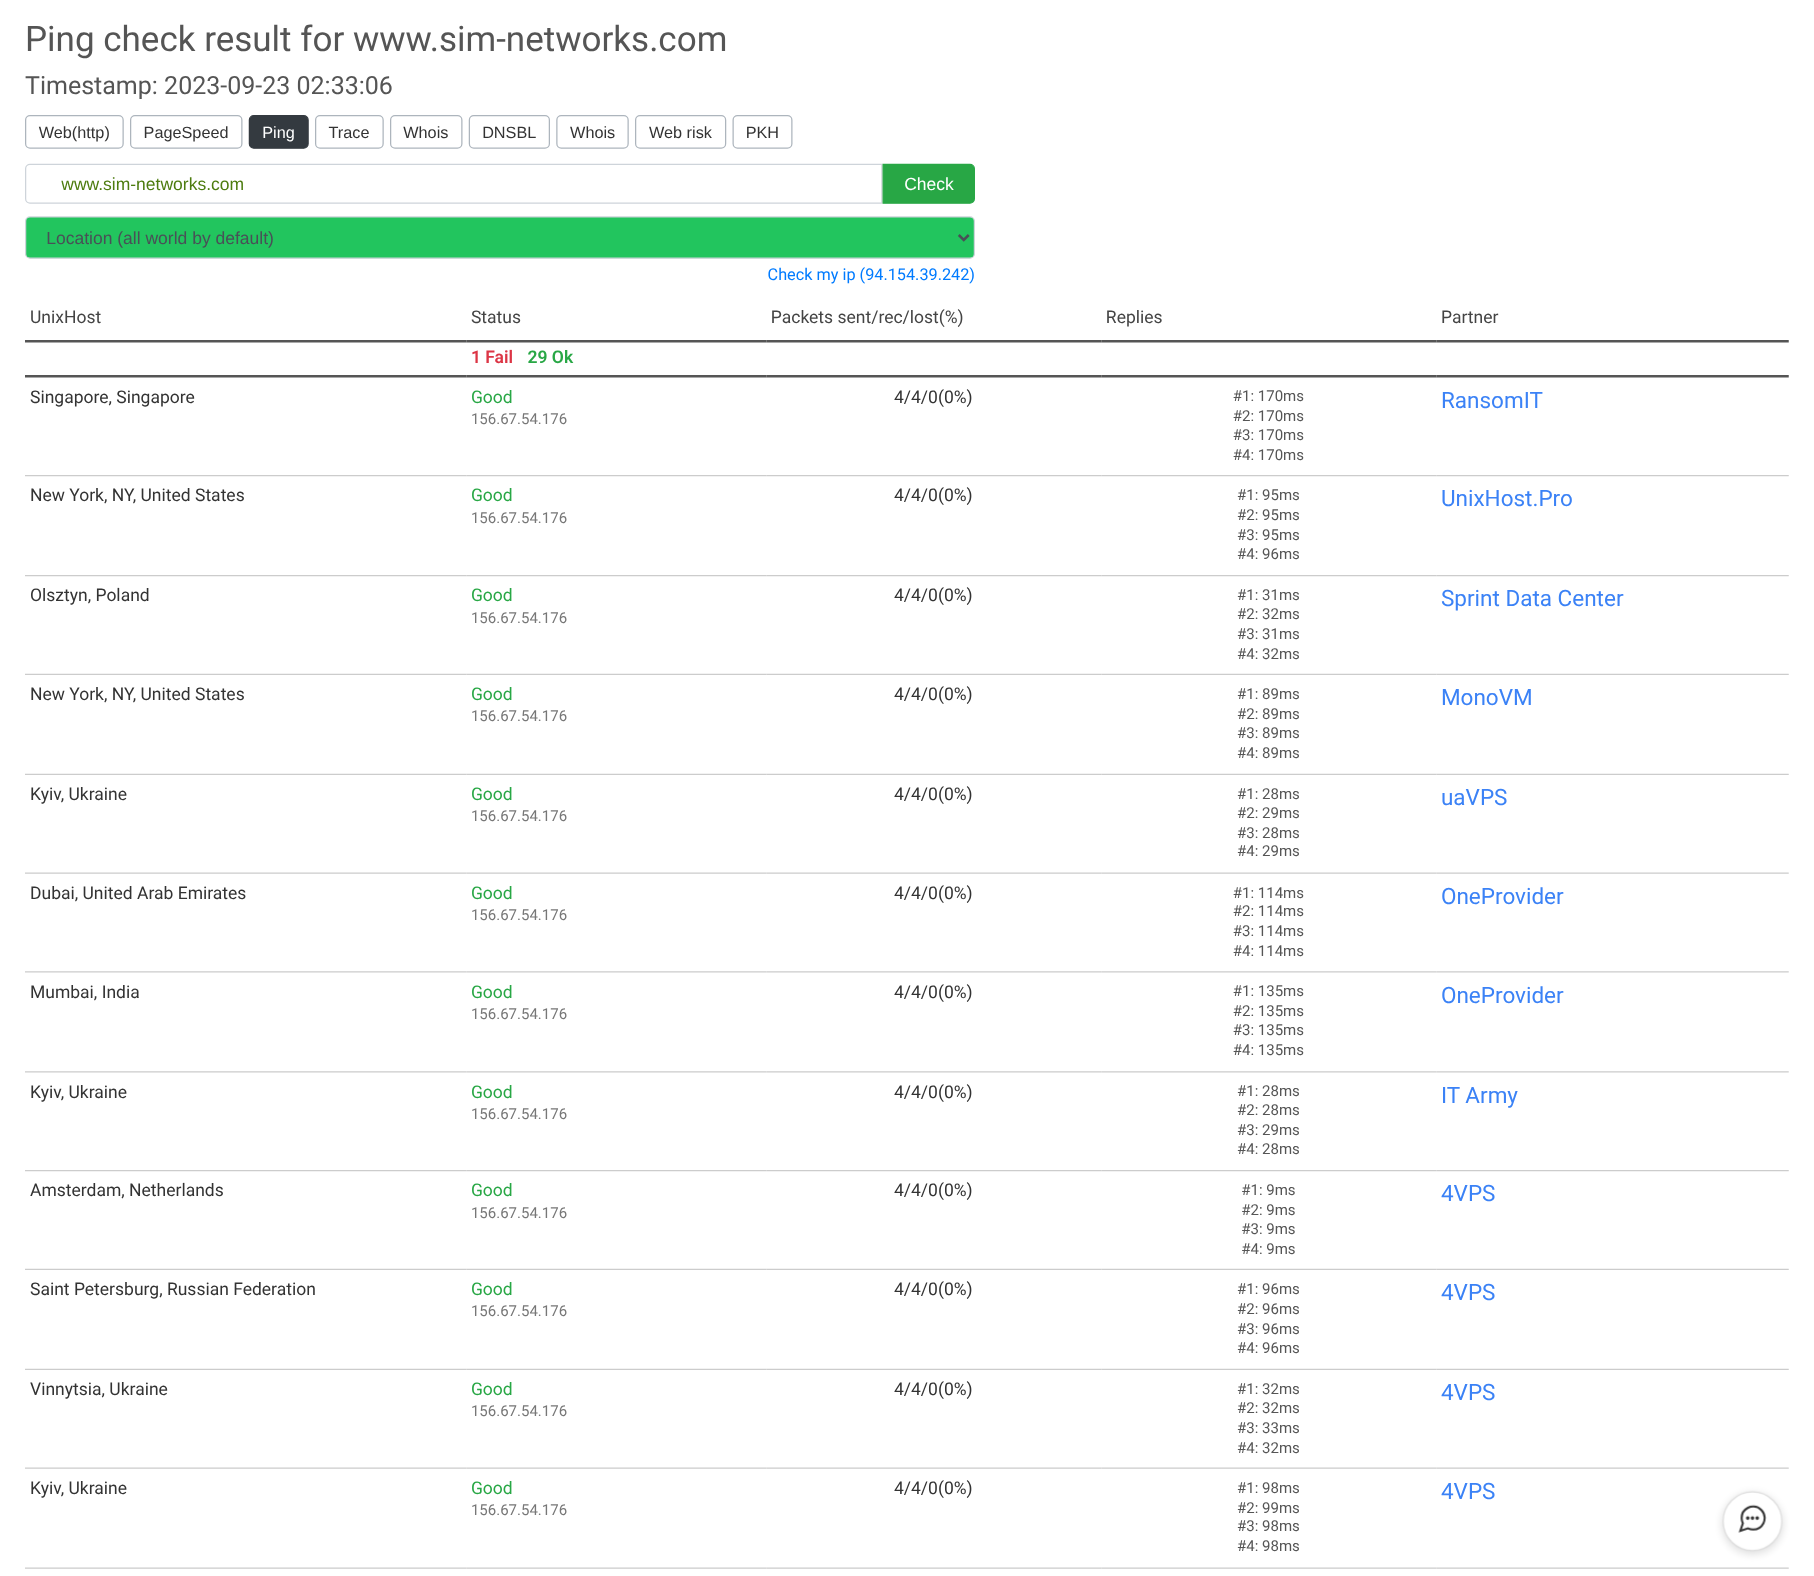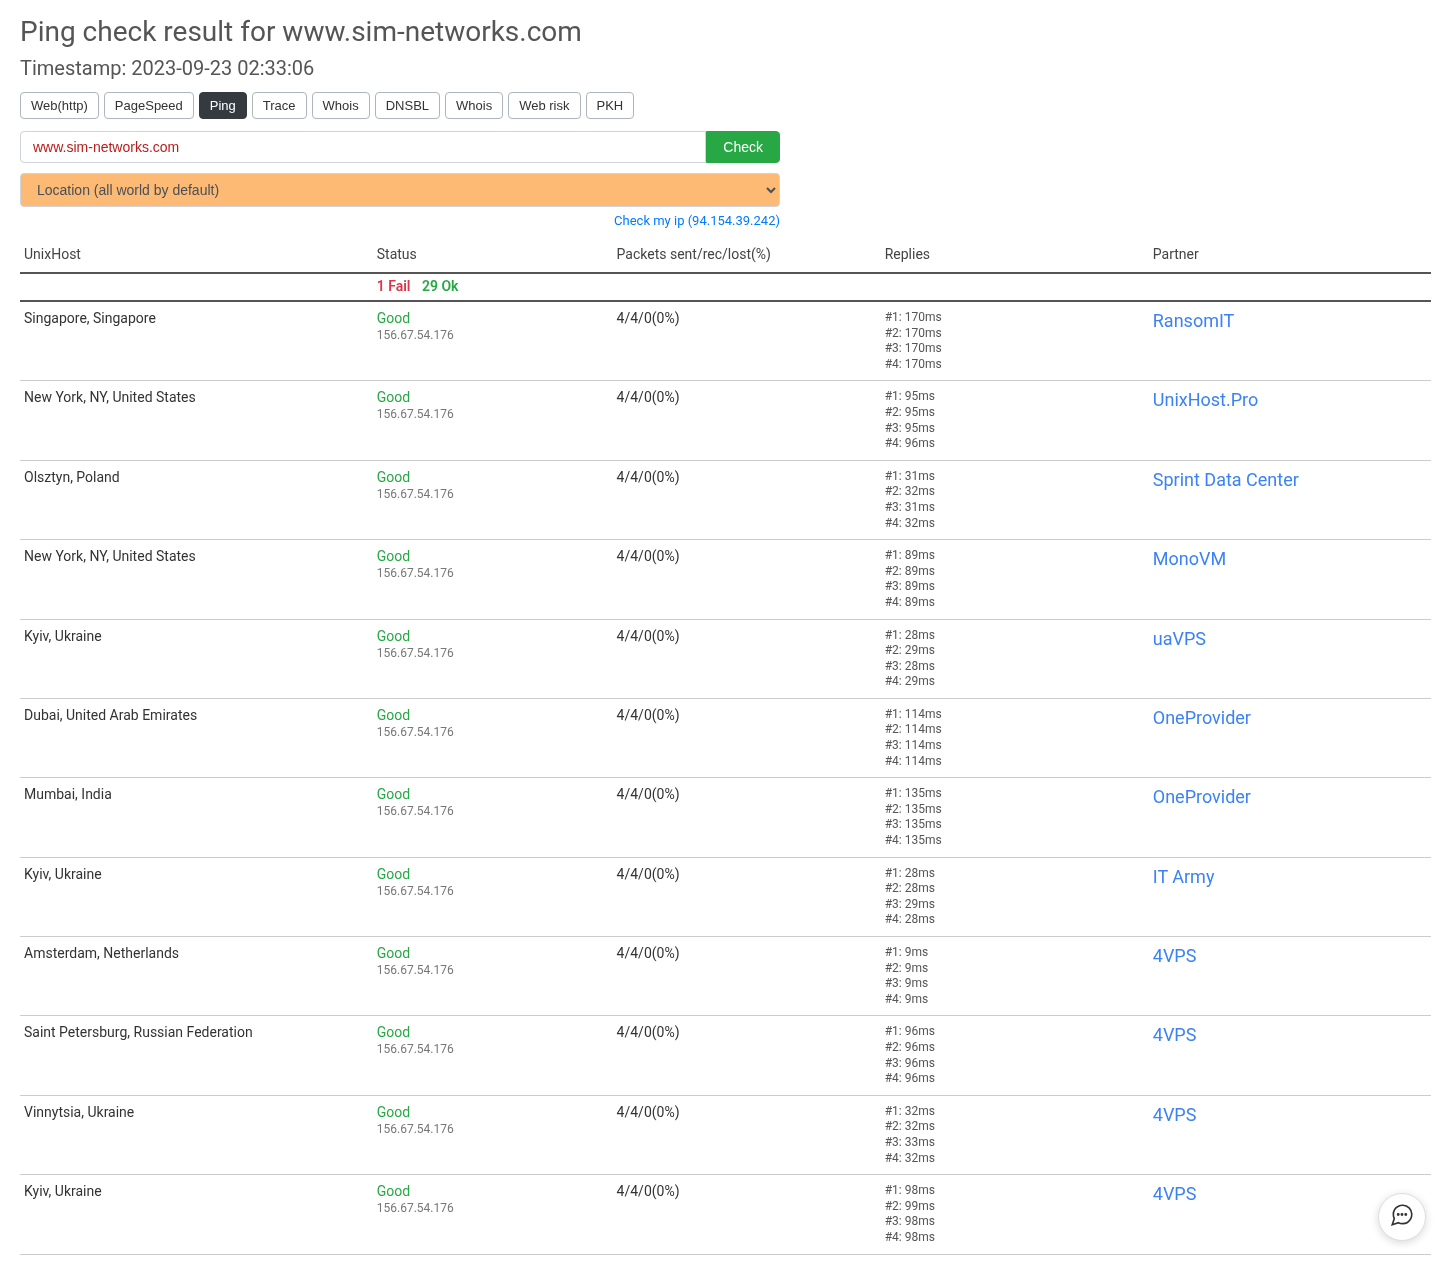--- a/index.html
+++ b/index.html
@@ -4,35 +4,35 @@
   <style>
     * { box-sizing: border-box; margin: 0; padding: 0; }
     body { font-family: -apple-system, BlinkMacSystemFont, "Segoe UI", Roboto, "Helvetica Neue", Arial, sans-serif; color: #212529; background: #fff; padding: 15px 20px; }
     h1 { font-size: 28px; font-weight: 400; color: #555; margin-bottom: 8px; }
     .timestamp { font-size: 20px; color: #555; margin-bottom: 12px; }
     .tabs { display: flex; gap: 5px; margin-bottom: 12px; flex-wrap: wrap; }
     .tab { border: 1px solid #adb5bd; background: #fff; color: #333; padding: 5px 10px; border-radius: 4px; font-size: 13px; cursor: pointer; }
     .tab.active { background: #343a40; color: #fff; border-color: #343a40; }
     .controls { max-width: 760px; }
     .input-row { display: flex; gap: 0; margin-bottom: 10px; }
-    .host-input { flex: 1; border: 1px solid #ced4da; border-radius: 4px 0 0 4px; padding: 7px 12px; font-size: 14px; color: #b91c1c; }
+    .host-input { flex: 1; border: 1px solid #ced4da; border-radius: 4px 0 0 4px; padding: 7px 28px; font-size: 14px; color: #4d7c0f; }
     .check-btn { background: #28a745; color: #fff; border: 1px solid #28a745; padding: 7px 16px; border-radius: 0 4px 4px 0; font-size: 14px; cursor: pointer; }
-    .location-select { width: 100%; border: 1px solid #ced4da; border-radius: 4px; padding: 7px 12px; font-size: 14px; color: #495057; background: #fdba74; }
+    .location-select { width: 100%; border: 1px solid #ced4da; border-radius: 4px; padding: 7px 12px; font-size: 14px; color: #495057; background: #22c55e; }
     .checkip { text-align: right; max-width: 760px; margin-top: 6px; font-size: 13px; }
     .checkip a { color: #007bff; text-decoration: none; }
     table { width: 100%; border-collapse: collapse; margin-top: 10px; }
     th { text-align: left; font-weight: 400; color: #444; font-size: 14px; padding: 8px 4px 10px; border-bottom: 2px solid #555; }
     th.center { }
     .summary-row td { text-align: left; padding: 4px 4px 6px; border-bottom: 2px solid #555; font-size: 14px; }
     .summary-cell { padding-left: 0; margin-top: 44px; }
     .fail-count { color: #dc3545; font-weight: 600; margin-right: 8px; }
     .ok-count { color: #28a745; font-weight: 600; }
     tbody tr { border-bottom: 1px solid #ccc; }
     td { padding: 8px 4px; vertical-align: top; font-size: 14px; color: #333; }
-    td.center { }
+    td.center { text-align: center; }
     .status-good { color: #28a745; }
     .ip { color: #777; font-size: 12px; display: block; margin-top: 2px; }
     .replies { font-size: 12px; color: #555; line-height: 1.3; }
     .partner a { color: #3b82f6; text-decoration: none; font-size: 18px; }
     .chat-bubble { position: fixed; bottom: 20px; right: 25px; width: 48px; height: 48px; background: #fff; border: 1px solid #ddd; border-radius: 50%; box-shadow: 0 2px 8px rgba(0,0,0,0.15); display: flex; align-items: center; justify-content: center; cursor: pointer; }
     .chat-bubble svg { width: 26px; height: 26px; stroke: #333; fill: none; stroke-width: 1.5; }
     .col-loc { width: 25%; }
     .col-status { width: 17%; margin-top: 22px; }
     .col-packets { width: 19%; }
     .col-replies { width: 19%; }

